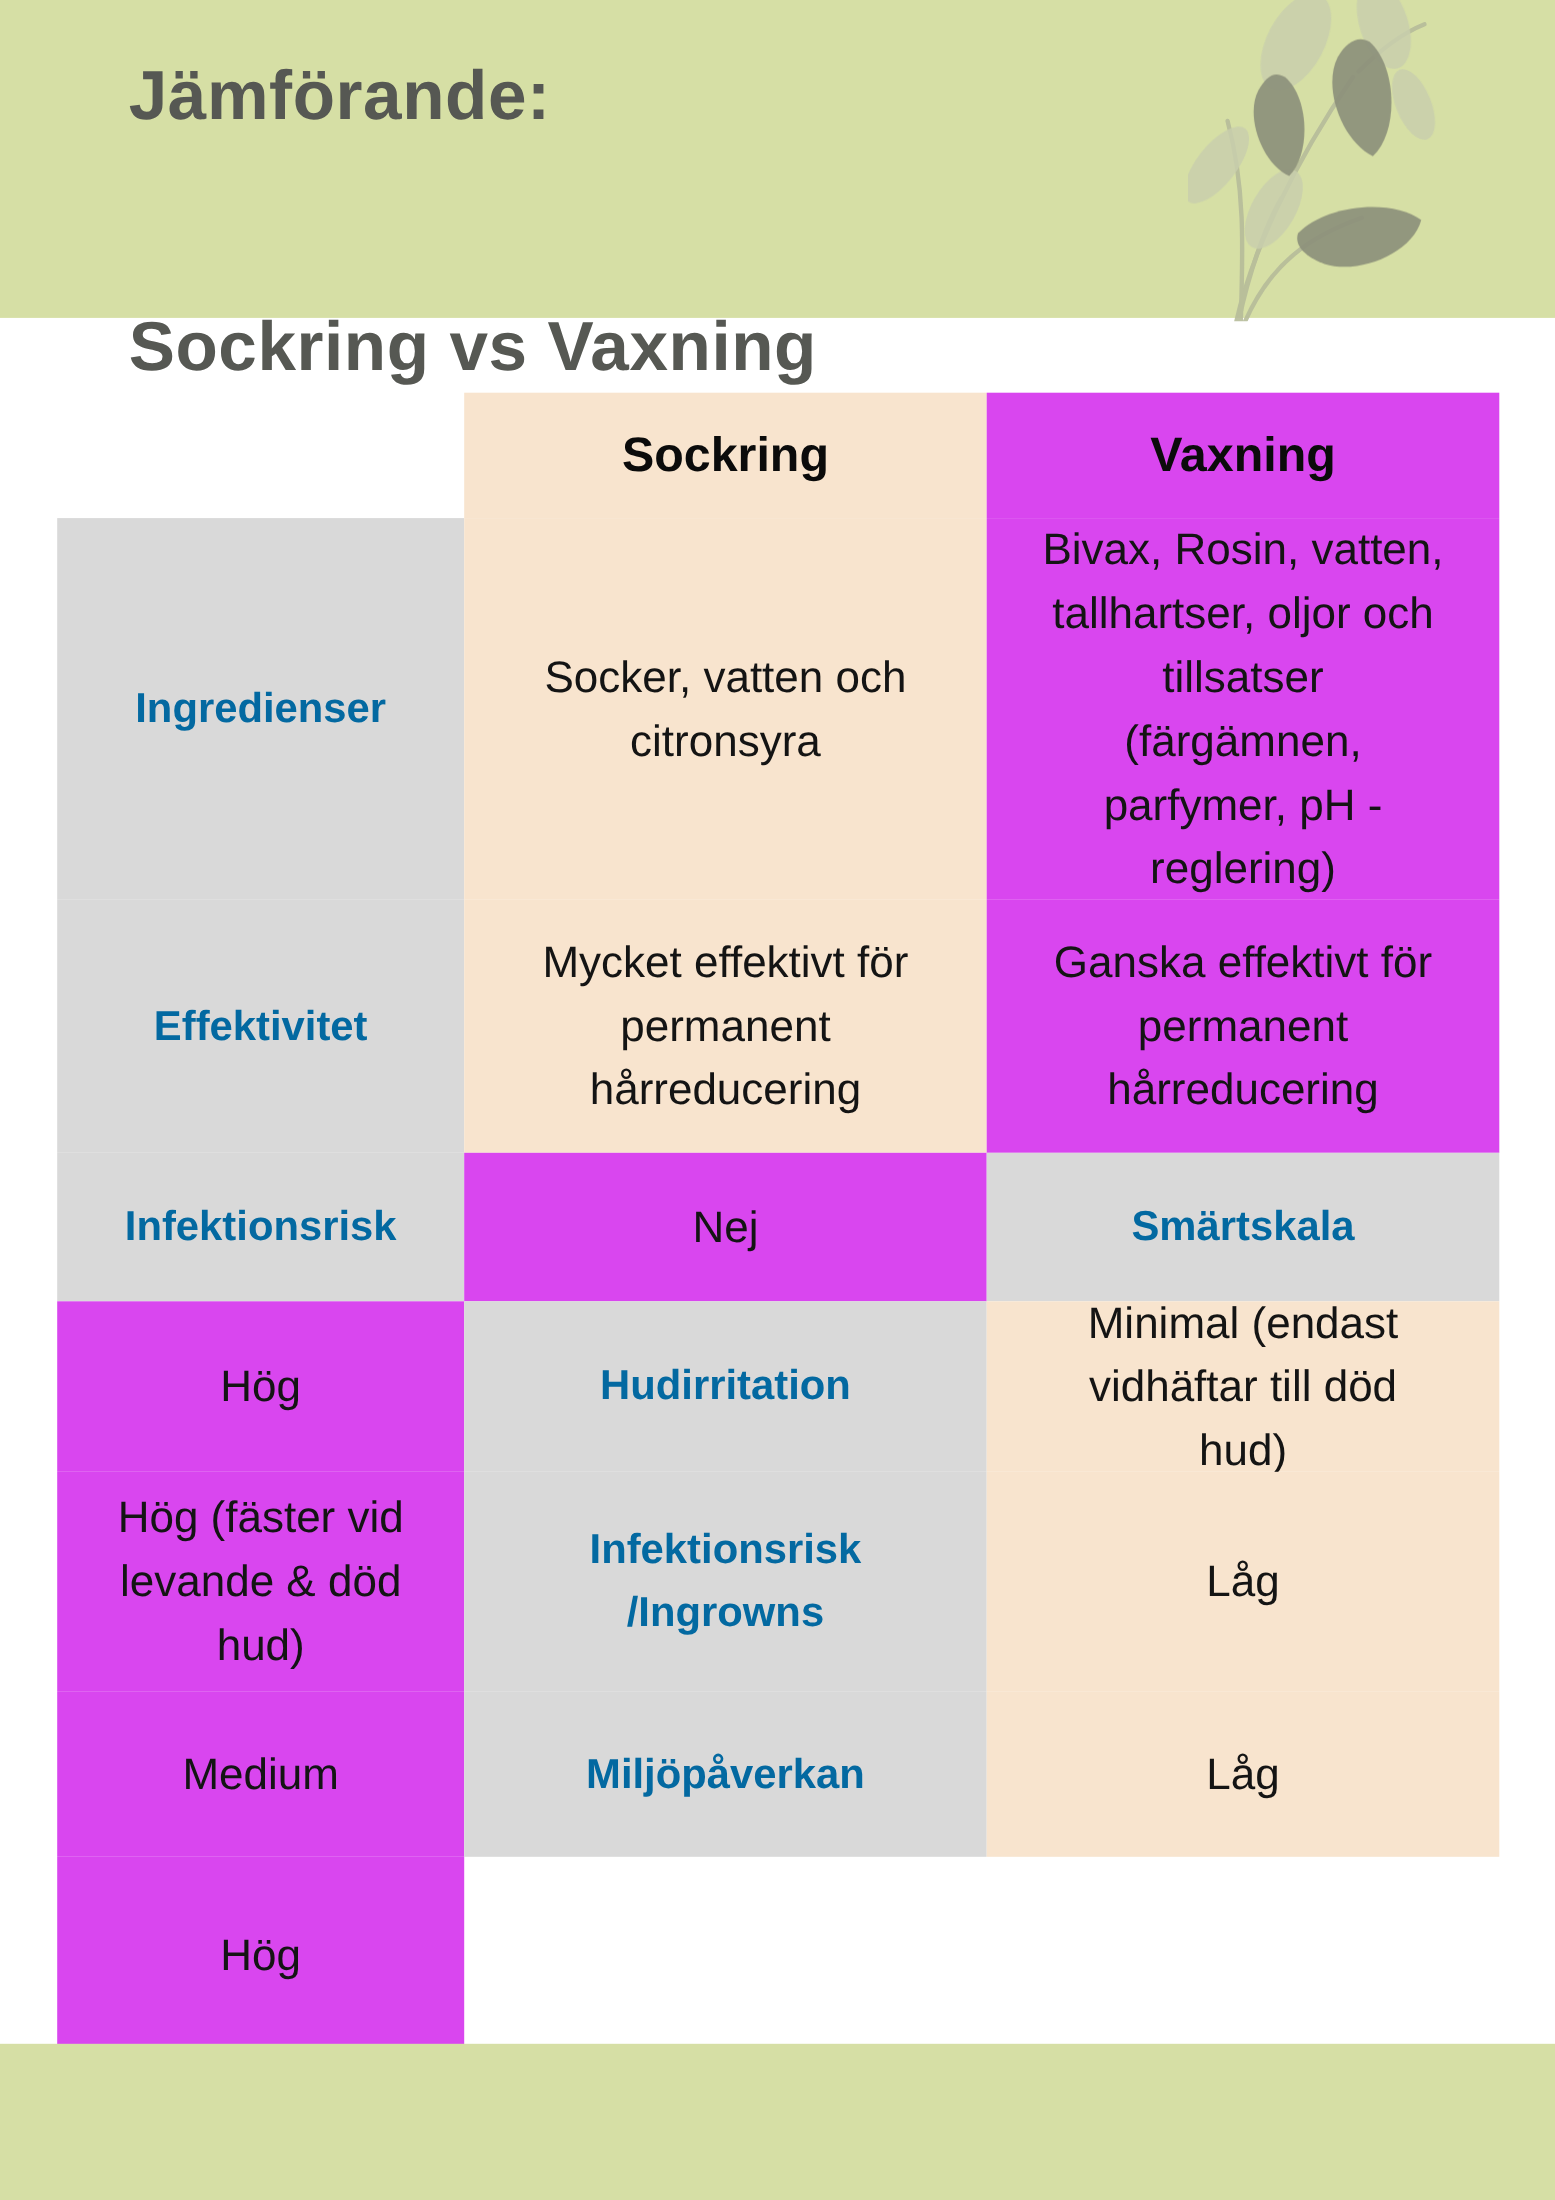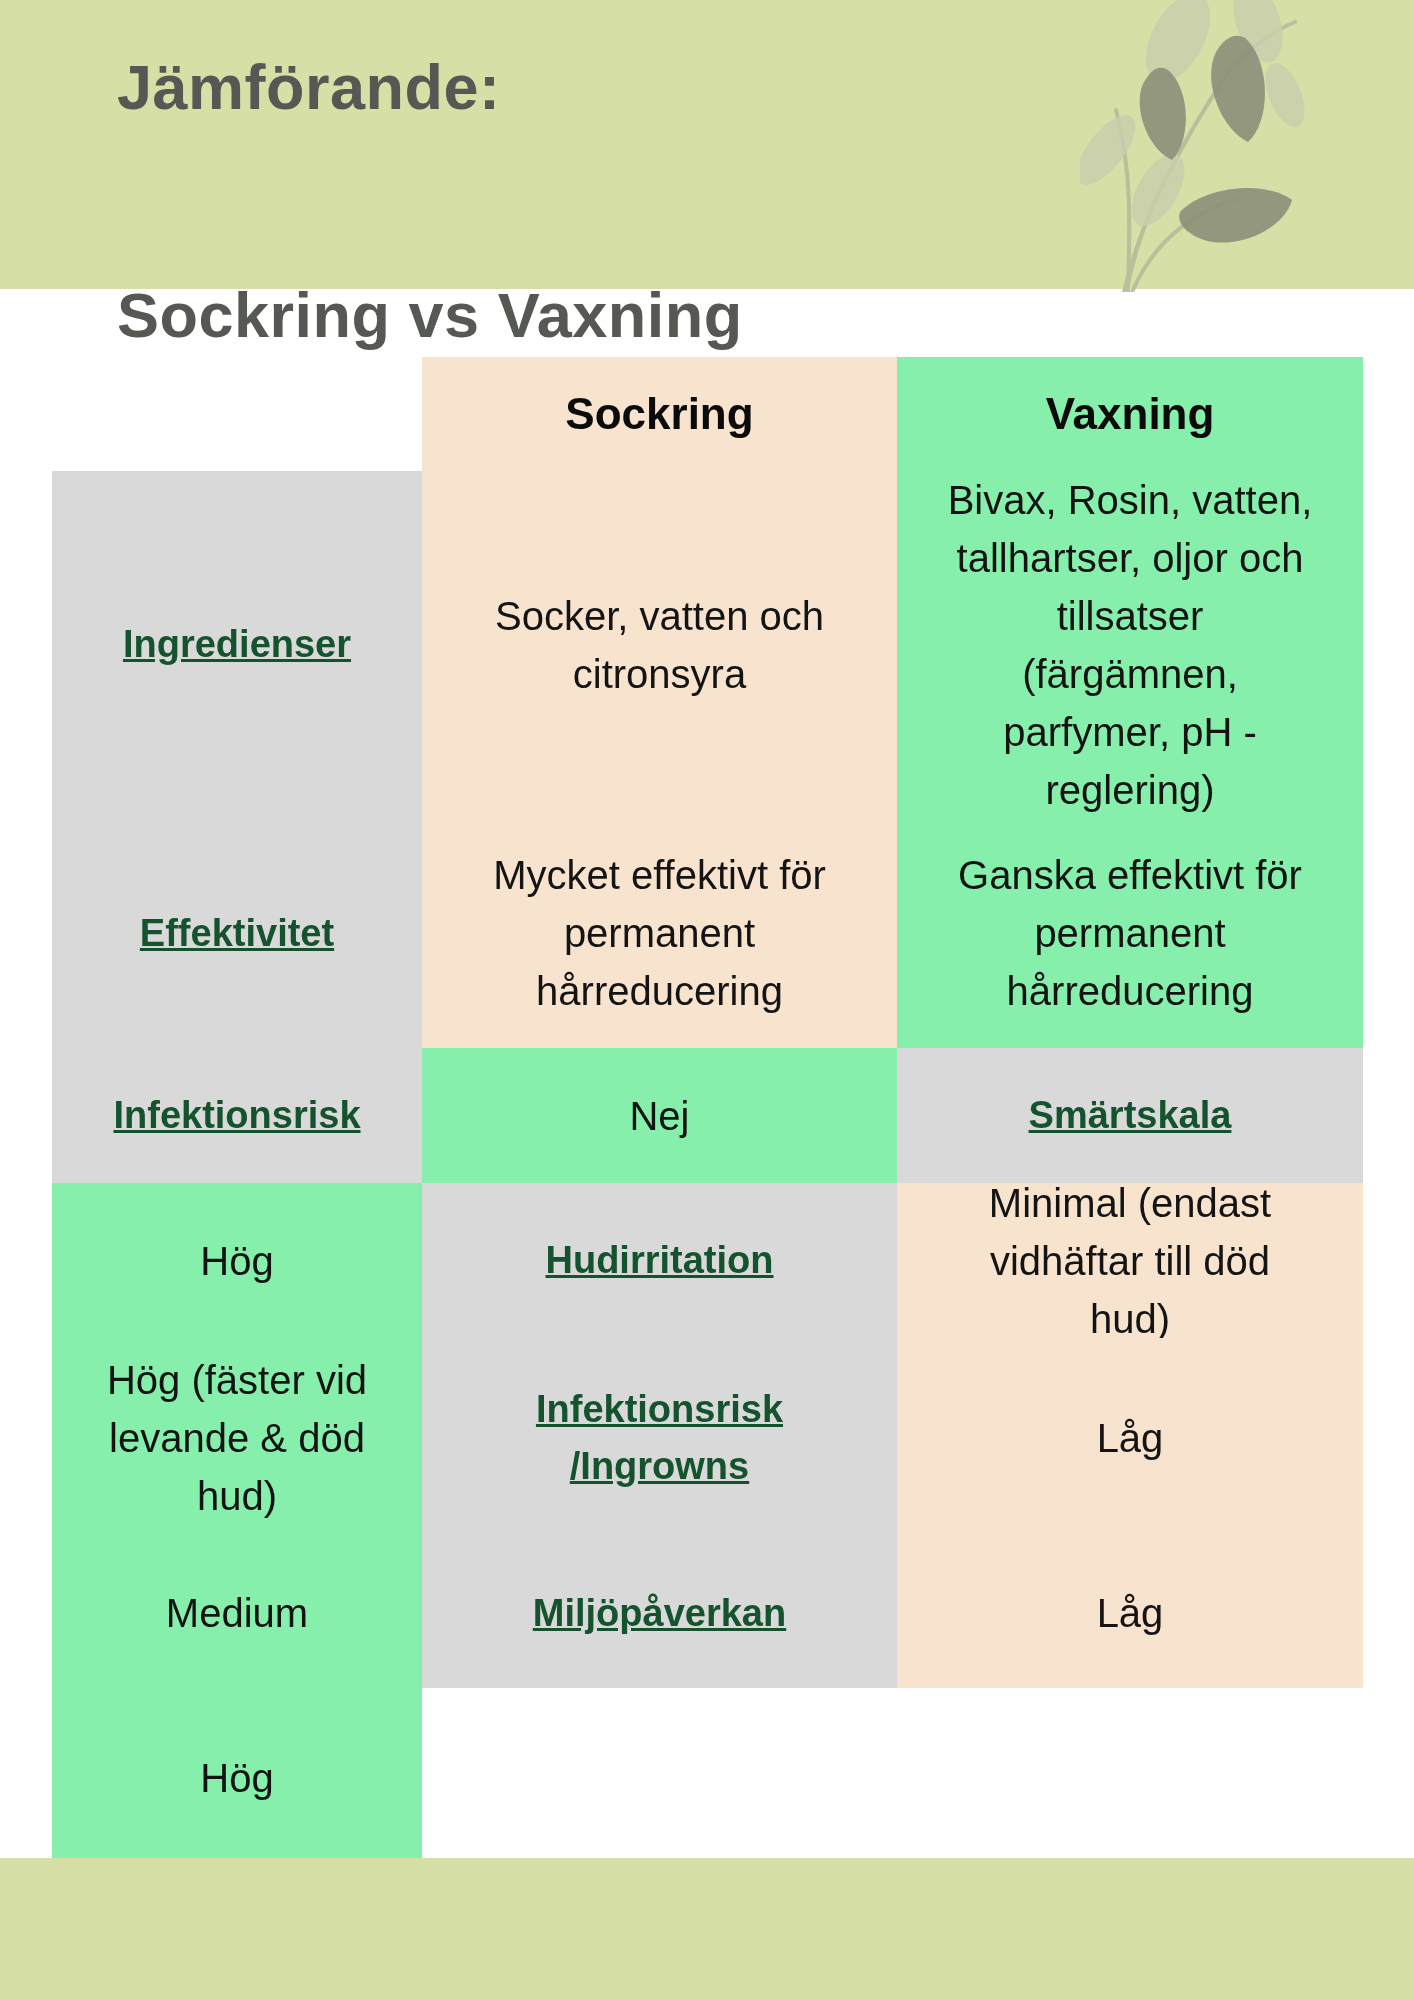--- a/index.html
+++ b/index.html
@@ -50,31 +50,30 @@
     grid-template-rows: 114px 347px 230px 135px 155px 200px 150px 179px;
     margin-top: 28px;
   }
   .cell {
     display: flex; align-items: center; justify-content: center;
     text-align: center;
   }
   .cell.spacer  { background: transparent; }
   .cell.gray    { background: #d9d9d9; }
   .cell.peach   { background: #f8e4ce; }
-  .cell.cream   { background: #86efac; }
+  .cell.cream   { background: #d946ef; }
 
   .col-header {
     font-size: 44px; font-weight: 700; color: #0b0b0b;
   }
   .row-label {
-    font-size: 38px; font-weight: 700; color: #14532d;
+    font-size: 38px; font-weight: 700; color: #0369a1;
     line-height: 1.5;
     white-space: pre-line;
     padding: 0 14px;
-    text-decoration: underline;
   }
   .value {
     font-size: 40px; font-weight: 300; color: #141414;
     line-height: 1.45;
     padding: 0 48px;
   }
 </style>
 </head>
 <body>
 

